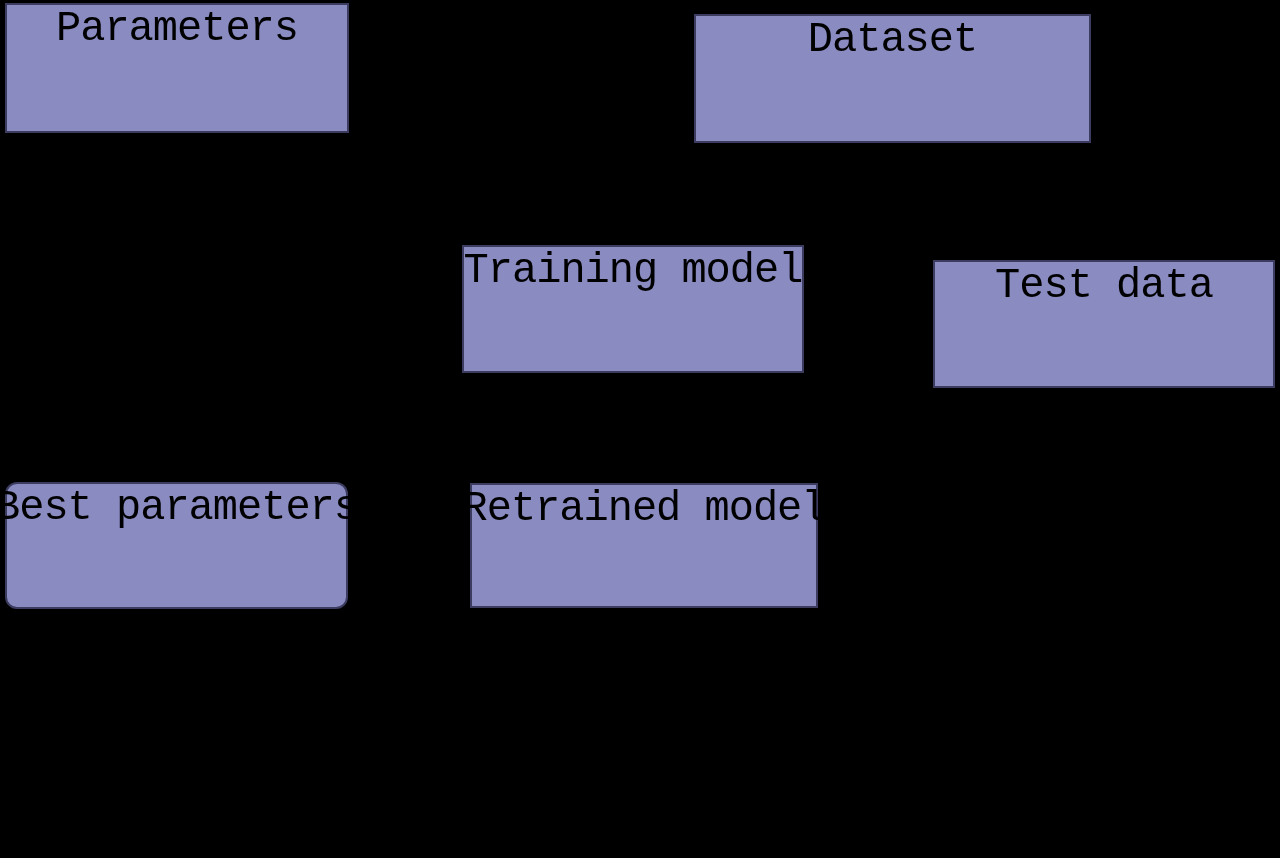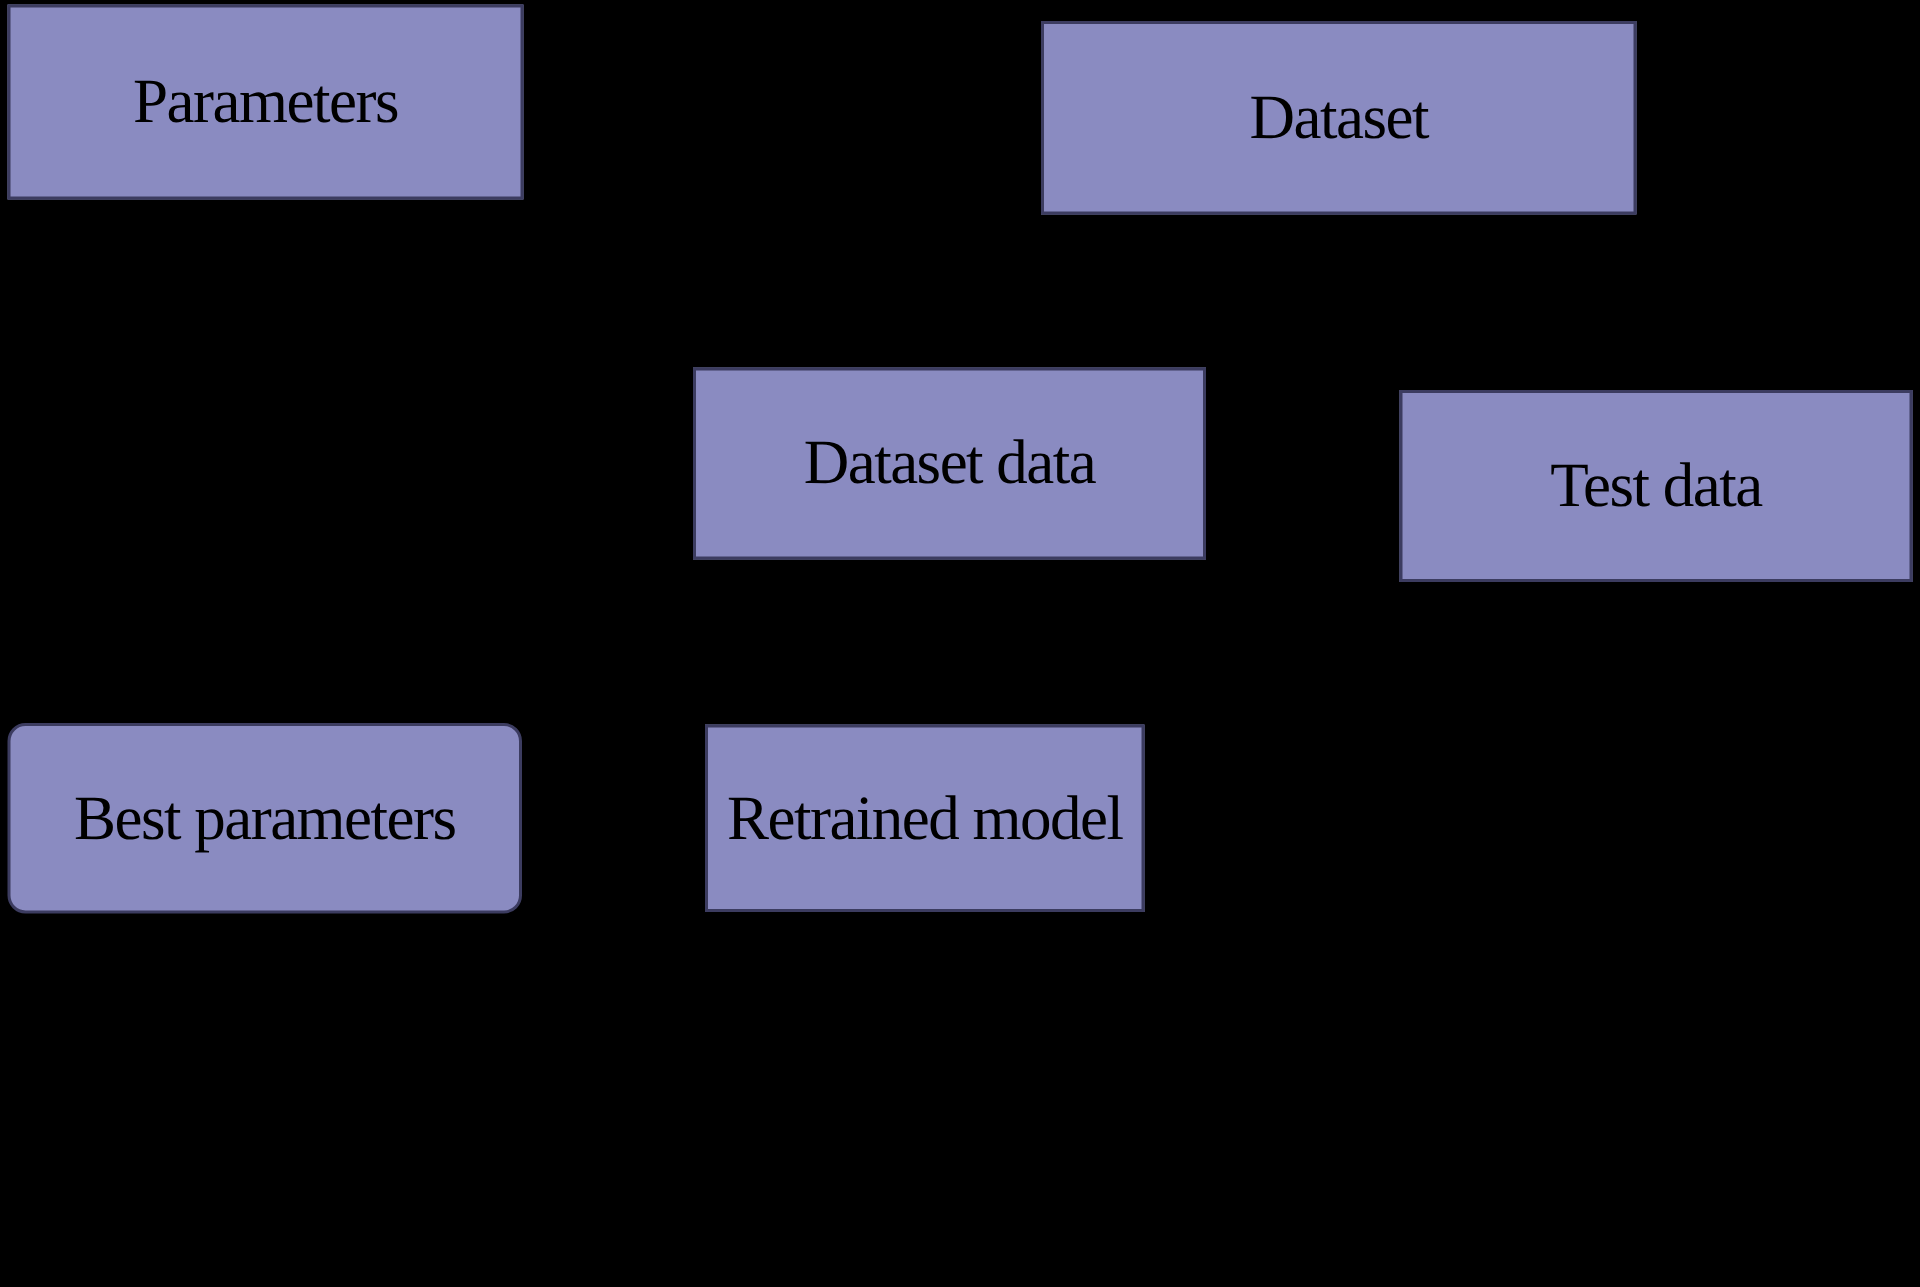--- a/index.html
+++ b/index.html
@@ -13,54 +13,53 @@
     height: 858px;
     background: var(--background, #000);
     overflow: hidden;
   }
   .node {
     position: absolute;
     box-sizing: border-box;
     background: var(--box-fill, #8a8bc1);
     border: 2px solid var(--box-border, #3c3c60);
     display: flex;
-    align-items: center;
     justify-content: center;
     white-space: nowrap;
     color: var(--box-text, #000);
-    font-family: Liberation Serif, serif;
+    font-family: Liberation Mono, monospace;
     font-size: 42px;
     letter-spacing: -1px;
   }
   
   .pos-parameters       { left: 5px;   top: 3px;   width: 344px; height: 130px; }
   .pos-dataset          { left: 694px; top: 14px;   width: 397px; height: 129px; }
   .pos-cross-validation { left: 4px;   top: 243px; width: 344px; height: 130px; }
   .pos-training-data    { left: 462px; top: 245px; width: 342px; height: 128px; }
   .pos-test-data        { left: 933px; top: 260px; width: 342px; height: 128px; }
   .pos-best-parameters  { left: 5px;   top: 482px; width: 343px; height: 127px; border-radius: 12px; }
-  .pos-retrained-model  { left: 470px; top: 483px; width: 293px; height: 125px; }
+  .pos-retrained-model  { left: 470px; top: 483px; width: 348px; height: 125px; }
   .pos-final-evaluation { left: 693px; top: 723px; width: 344px; height: 130px; }
 </style>
 </head>
 <body>
 
 <div class="canvas">
 
   <div class="node pos-parameters">
     <span>Parameters</span>
   </div>
 
   <div class="node pos-dataset">
     <span>Dataset</span>
   </div>
 
 
   <div class="node pos-training-data">
-    <span>Dataset data</span>
+    <span>Training model</span>
   </div>
 
   <div class="node pos-test-data">
     <span>Test data</span>
   </div>
 
   <div class="node pos-best-parameters">
     <span>Best parameters</span>
   </div>
 

